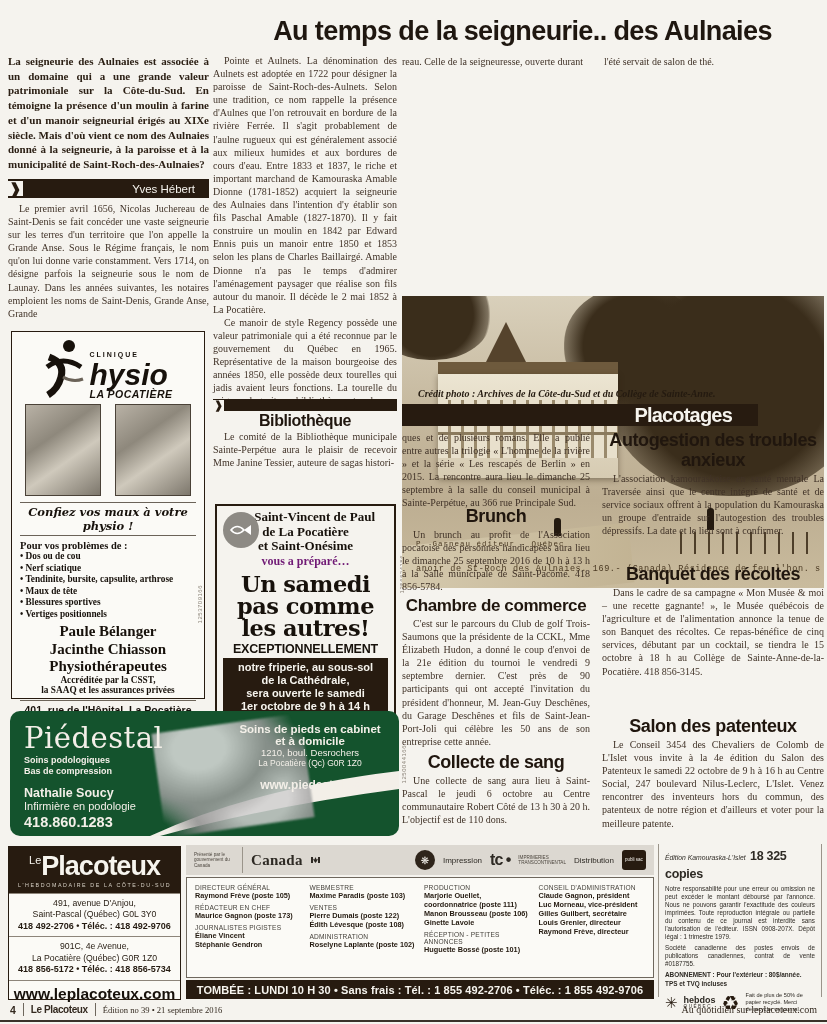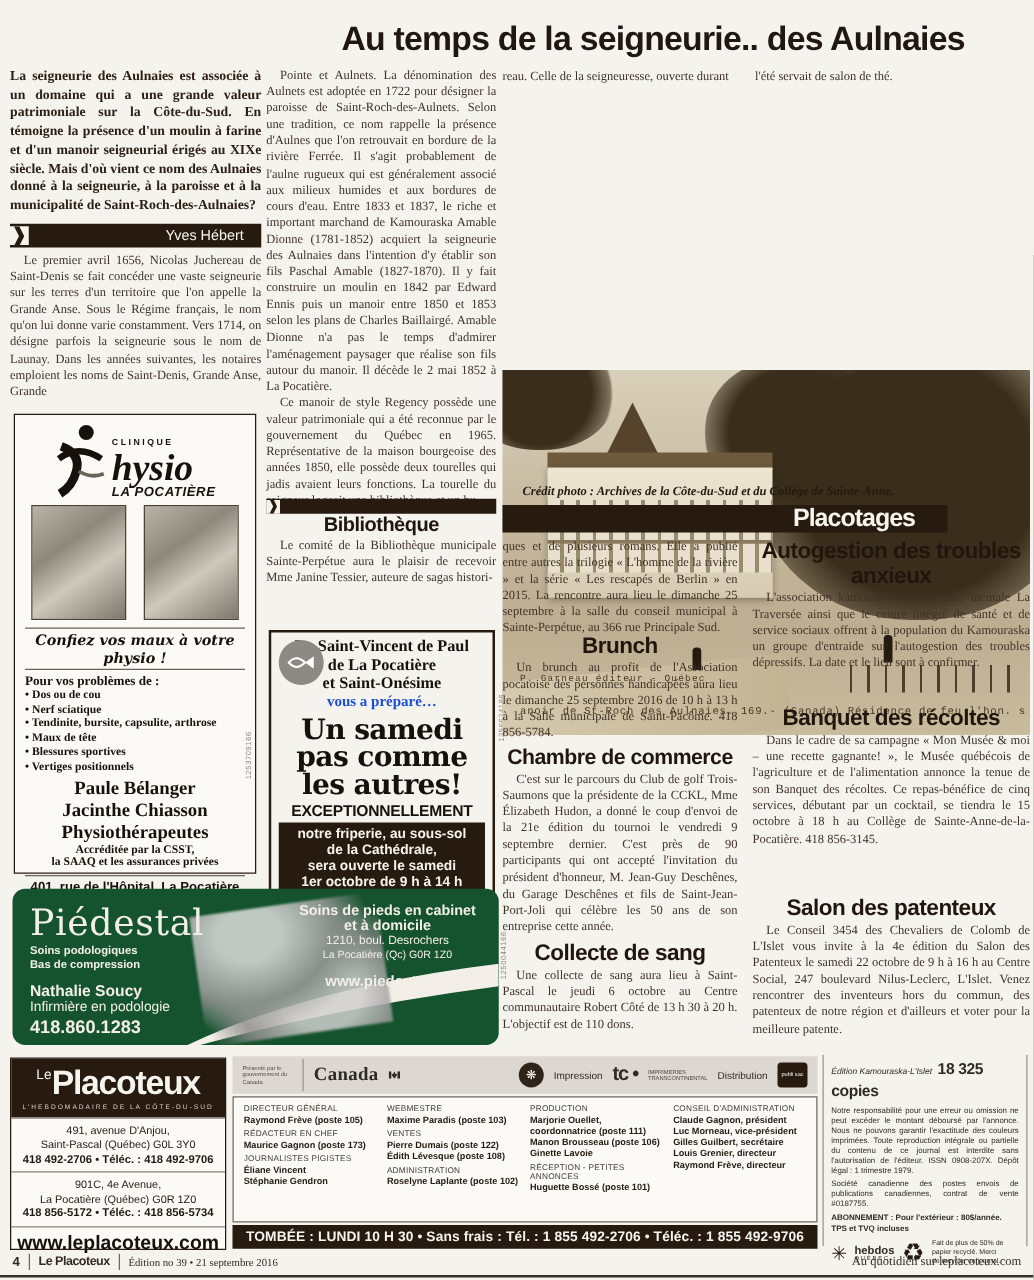--- a/index.html
+++ b/index.html
@@ -17,38 +17,38 @@
 .byline-txt{color:#f6f4ee;font-family:"Liberation Sans",sans-serif;font-size:11.5px;flex:1;text-align:right;padding-right:14px}
 .sec-title{font-family:"Liberation Sans",sans-serif;font-weight:700;font-size:17px;line-height:1.12;letter-spacing:-.4px;color:#20160e;text-align:center}
 .sec-title.big{font-size:18px}
 .adbox{border:1.6px solid #271b10;background:#fbfaf6}
 .adid{font-family:"Liberation Sans",sans-serif;font-size:6px;color:#8b8378;writing-mode:vertical-rl;transform:rotate(180deg);letter-spacing:.5px}
 
 .physio{padding:5px 8px;display:flex;flex-direction:column;align-items:center}
 .phys-logo{display:flex;align-items:flex-start;gap:2px;height:66px;width:100%;justify-content:center}
 .phys-wordmark{position:relative;margin-top:6px}
 .phys-clinique{font-family:"Liberation Sans",sans-serif;font-size:7px;letter-spacing:2px;font-weight:700;color:#17110b}
-.phys-name{font-family:Liberation Serif, serif;font-style:italic;font-weight:700;font-size:30px;line-height:.9;color:#17110b}
+.phys-name{font-family:Liberation Sans, sans-serif;font-style:italic;font-weight:700;font-size:30px;line-height:.9;color:#17110b}
 .phys-city{font-family:"Liberation Sans",sans-serif;font-style:italic;font-weight:700;font-size:10.5px;color:#17110b;text-align:right;letter-spacing:.5px}
 .phys-photos{display:flex;gap:14px;margin-top:4px}
 .phys-photo{width:76px;height:92px;border:1px solid #4a4238;
   background:linear-gradient(145deg,#b9b2a6 0%,#8e887c 35%,#cfc9bc 60%,#7d776c 100%)}
 .phys-tag{font-family:"DejaVu Serif",serif;font-style:italic;font-weight:700;font-size:11.5px;margin-top:6px;color:#17110b;border-top:1px solid #6b6358;border-bottom:1px solid #6b6358;padding:2px 0;width:100%;text-align:center}
 .phys-intro{font-weight:700;font-size:10.5px;width:100%;margin-top:4px;color:#17110b}
 .phys-ul{width:100%;font-weight:700;font-size:9.3px;line-height:1.25;color:#17110b;list-style:none}
 .phys-ul li::before{content:"• ";font-weight:700}
 .phys-names{font-weight:700;font-size:15px;line-height:1.05;color:#17110b;text-align:center;margin-top:3px}
 .phys-role{font-weight:700;font-size:15px;color:#17110b}
 .phys-accr{font-weight:700;font-size:9.3px;line-height:1.1;color:#17110b;text-align:center}
 .phys-addr{font-family:"Liberation Sans",sans-serif;font-weight:700;font-size:10.5px;margin-top:4px;color:#17110b;border-top:1px solid #6b6358;width:100%;text-align:center;padding-top:3px}
 .phys-tel{font-family:"Liberation Sans",sans-serif;font-weight:700;font-size:13px;color:#17110b}
 
 .svp{border:2.2px solid #271b10;padding:4px 6px;text-align:center;position:relative}
 .svp-h{font-weight:700;font-size:13px;line-height:1.12;color:#17110b}
-.svp-h4{font-weight:700;font-size:12px;color:#1d4ed8}
+.svp-h4{font-weight:700;font-size:12px;color:#701a75}
 .svp-big{font-family:"DejaVu Serif",serif;font-weight:700;font-size:22.5px;line-height:.98;letter-spacing:-.5px;color:#17110b}
 .svp-exc{font-family:"Liberation Sans",sans-serif;font-weight:700;font-size:12.5px;letter-spacing:-.2px;margin-top:3px;color:#17110b}
 .svp-box{background:#271b10;color:#f6f4ee;font-family:"Liberation Sans",sans-serif;font-weight:700;font-size:11px;line-height:1.2;padding:3px 2px;margin-top:2px}
 .svp-wel{font-family:"Liberation Sans",sans-serif;font-weight:700;font-size:10.5px;margin-top:3px;color:#17110b}
 .svp-fish{position:absolute;left:6px;top:6px;width:36px;height:36px;border-radius:50%;background:#8d8a84;display:flex;align-items:center;justify-content:center}
 
 .pied{background:#14532d;border-radius:10px;color:#f3efe8;overflow:hidden}
 .pied-brand{font-family:"DejaVu Serif",serif;font-size:29px;font-weight:400;letter-spacing:.5px}
 .pied-svc{font-family:"Liberation Sans",sans-serif;font-weight:700;font-size:9px;line-height:1.25}
 .pied-name{font-family:"Liberation Sans",sans-serif;font-weight:700;font-size:12.5px;margin-top:8px}

